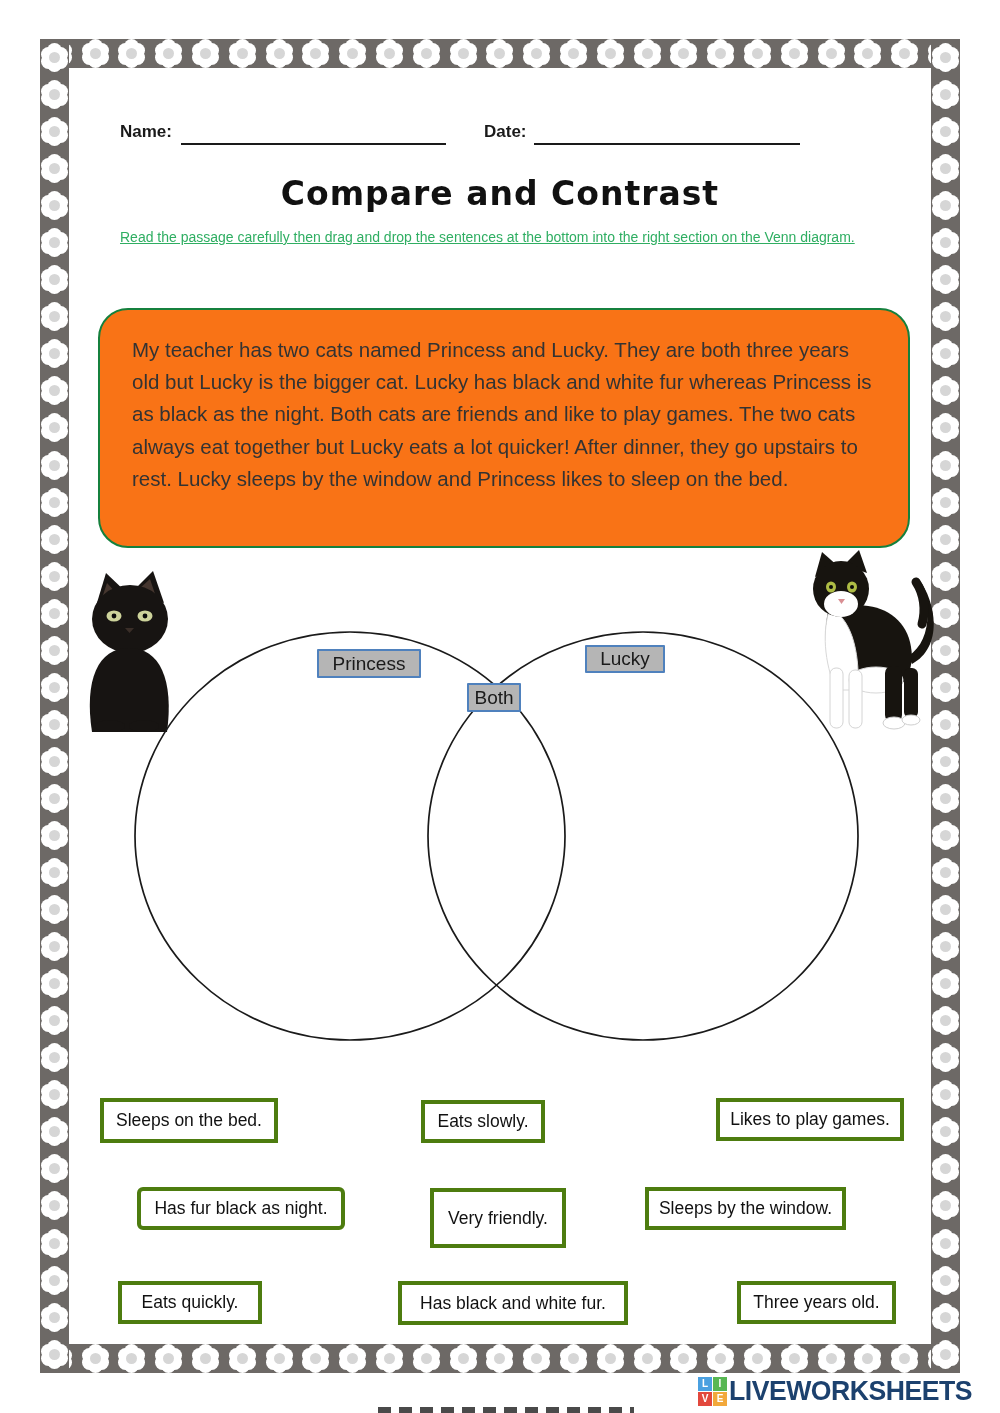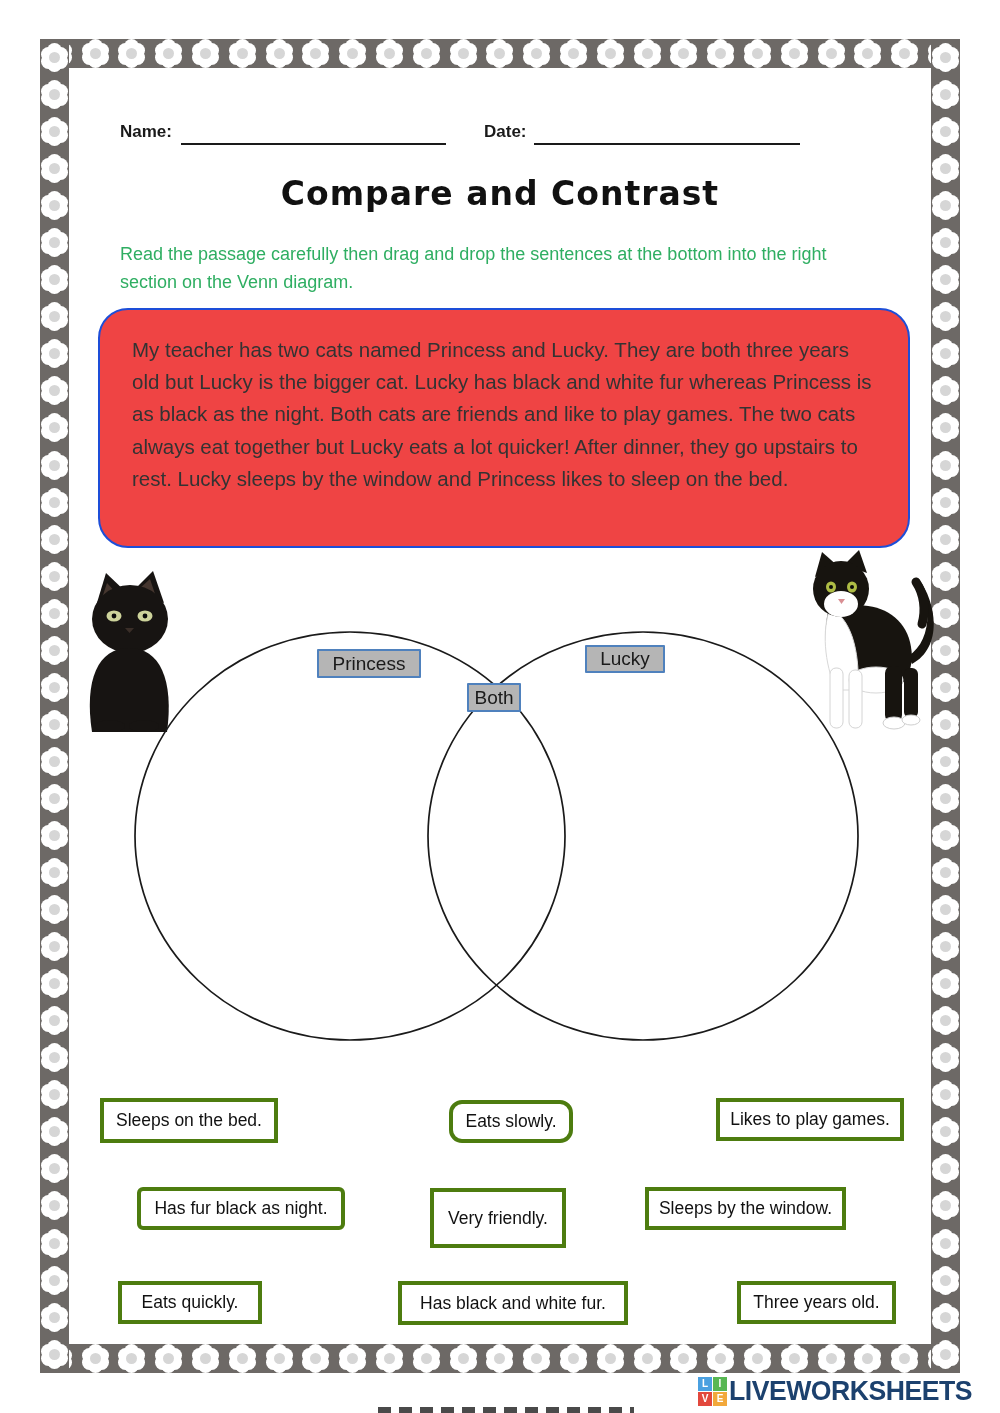--- a/index.html
+++ b/index.html
@@ -39,28 +39,28 @@
   #name-line { left:181px; top:143px; width:265px; }
   #date-line { left:534px; top:143px; width:266px; }
 
   #page-title {
     position:absolute; left:0; right:0; top:174px; text-align:center;
     font-family:"DejaVu Sans", sans-serif;
     font-size:33px; font-weight:bold; letter-spacing:1px; color:#111;
   }
 
   #instructions {
-    position:absolute; left:120px; top:241px; width:758px;
-    color:#2fae62; font-size:18px; line-height:1.55;
+    position:absolute; left:120px; top:227px; width:758px;
+    color:#2fae62; font-size:14px; line-height:1.55;text-decoration:underline;
   }
 
   
   #passage-box {
     position:absolute; left:98px; top:308px; width:812px; height:240px;
-    background:#ef4444; border:2px solid #1d4ed8; border-radius:30px;
+    background:#f97316; border:2px solid #15803d; border-radius:30px;
     box-sizing:border-box; padding:24px 32px 0 32px;
   }
   #passage-text {
     font-size:20.5px; line-height:1.57; color:#333;
   }
 
   
   .cat-img { position:absolute; }
   #black-kitten { left:72px;  top:570px; }
   #tuxedo-cat   { left:788px; top:550px; }
@@ -77,21 +77,21 @@
   #label-lucky    { left:585px; top:645px; width:80px;  height:28px; }
   #label-both     { left:467px; top:683px; width:54px;  height:29px; }
 
   
   .sentence {
     position:absolute; background:#fff; border:4px solid #4d7c0f;
     box-sizing:border-box; display:flex; align-items:center; justify-content:center;
     font-size:17.5px; color:#111; cursor:grab; white-space:nowrap;
   }
   #s1 { left:100px; top:1098px; width:178px; height:45px; }
-  #s2 { left:449px; top:1100px; width:124px; height:43px;border-radius:13px; }
+  #s2 { left:421px; top:1100px; width:124px; height:43px; }
   #s3 { left:716px; top:1098px; width:188px; height:43px; }
   #s4 { left:137px; top:1187px; width:208px; height:43px;border-radius:6px; }
   #s5 { left:430px; top:1188px; width:136px; height:60px; }
   #s6 { left:645px; top:1187px; width:201px; height:43px; }
   #s7 { left:118px; top:1281px; width:144px; height:43px; }
   #s8 { left:398px; top:1281px; width:230px; height:44px; }
   #s9 { left:737px; top:1281px; width:159px; height:43px; }
 
   
   #footer {

